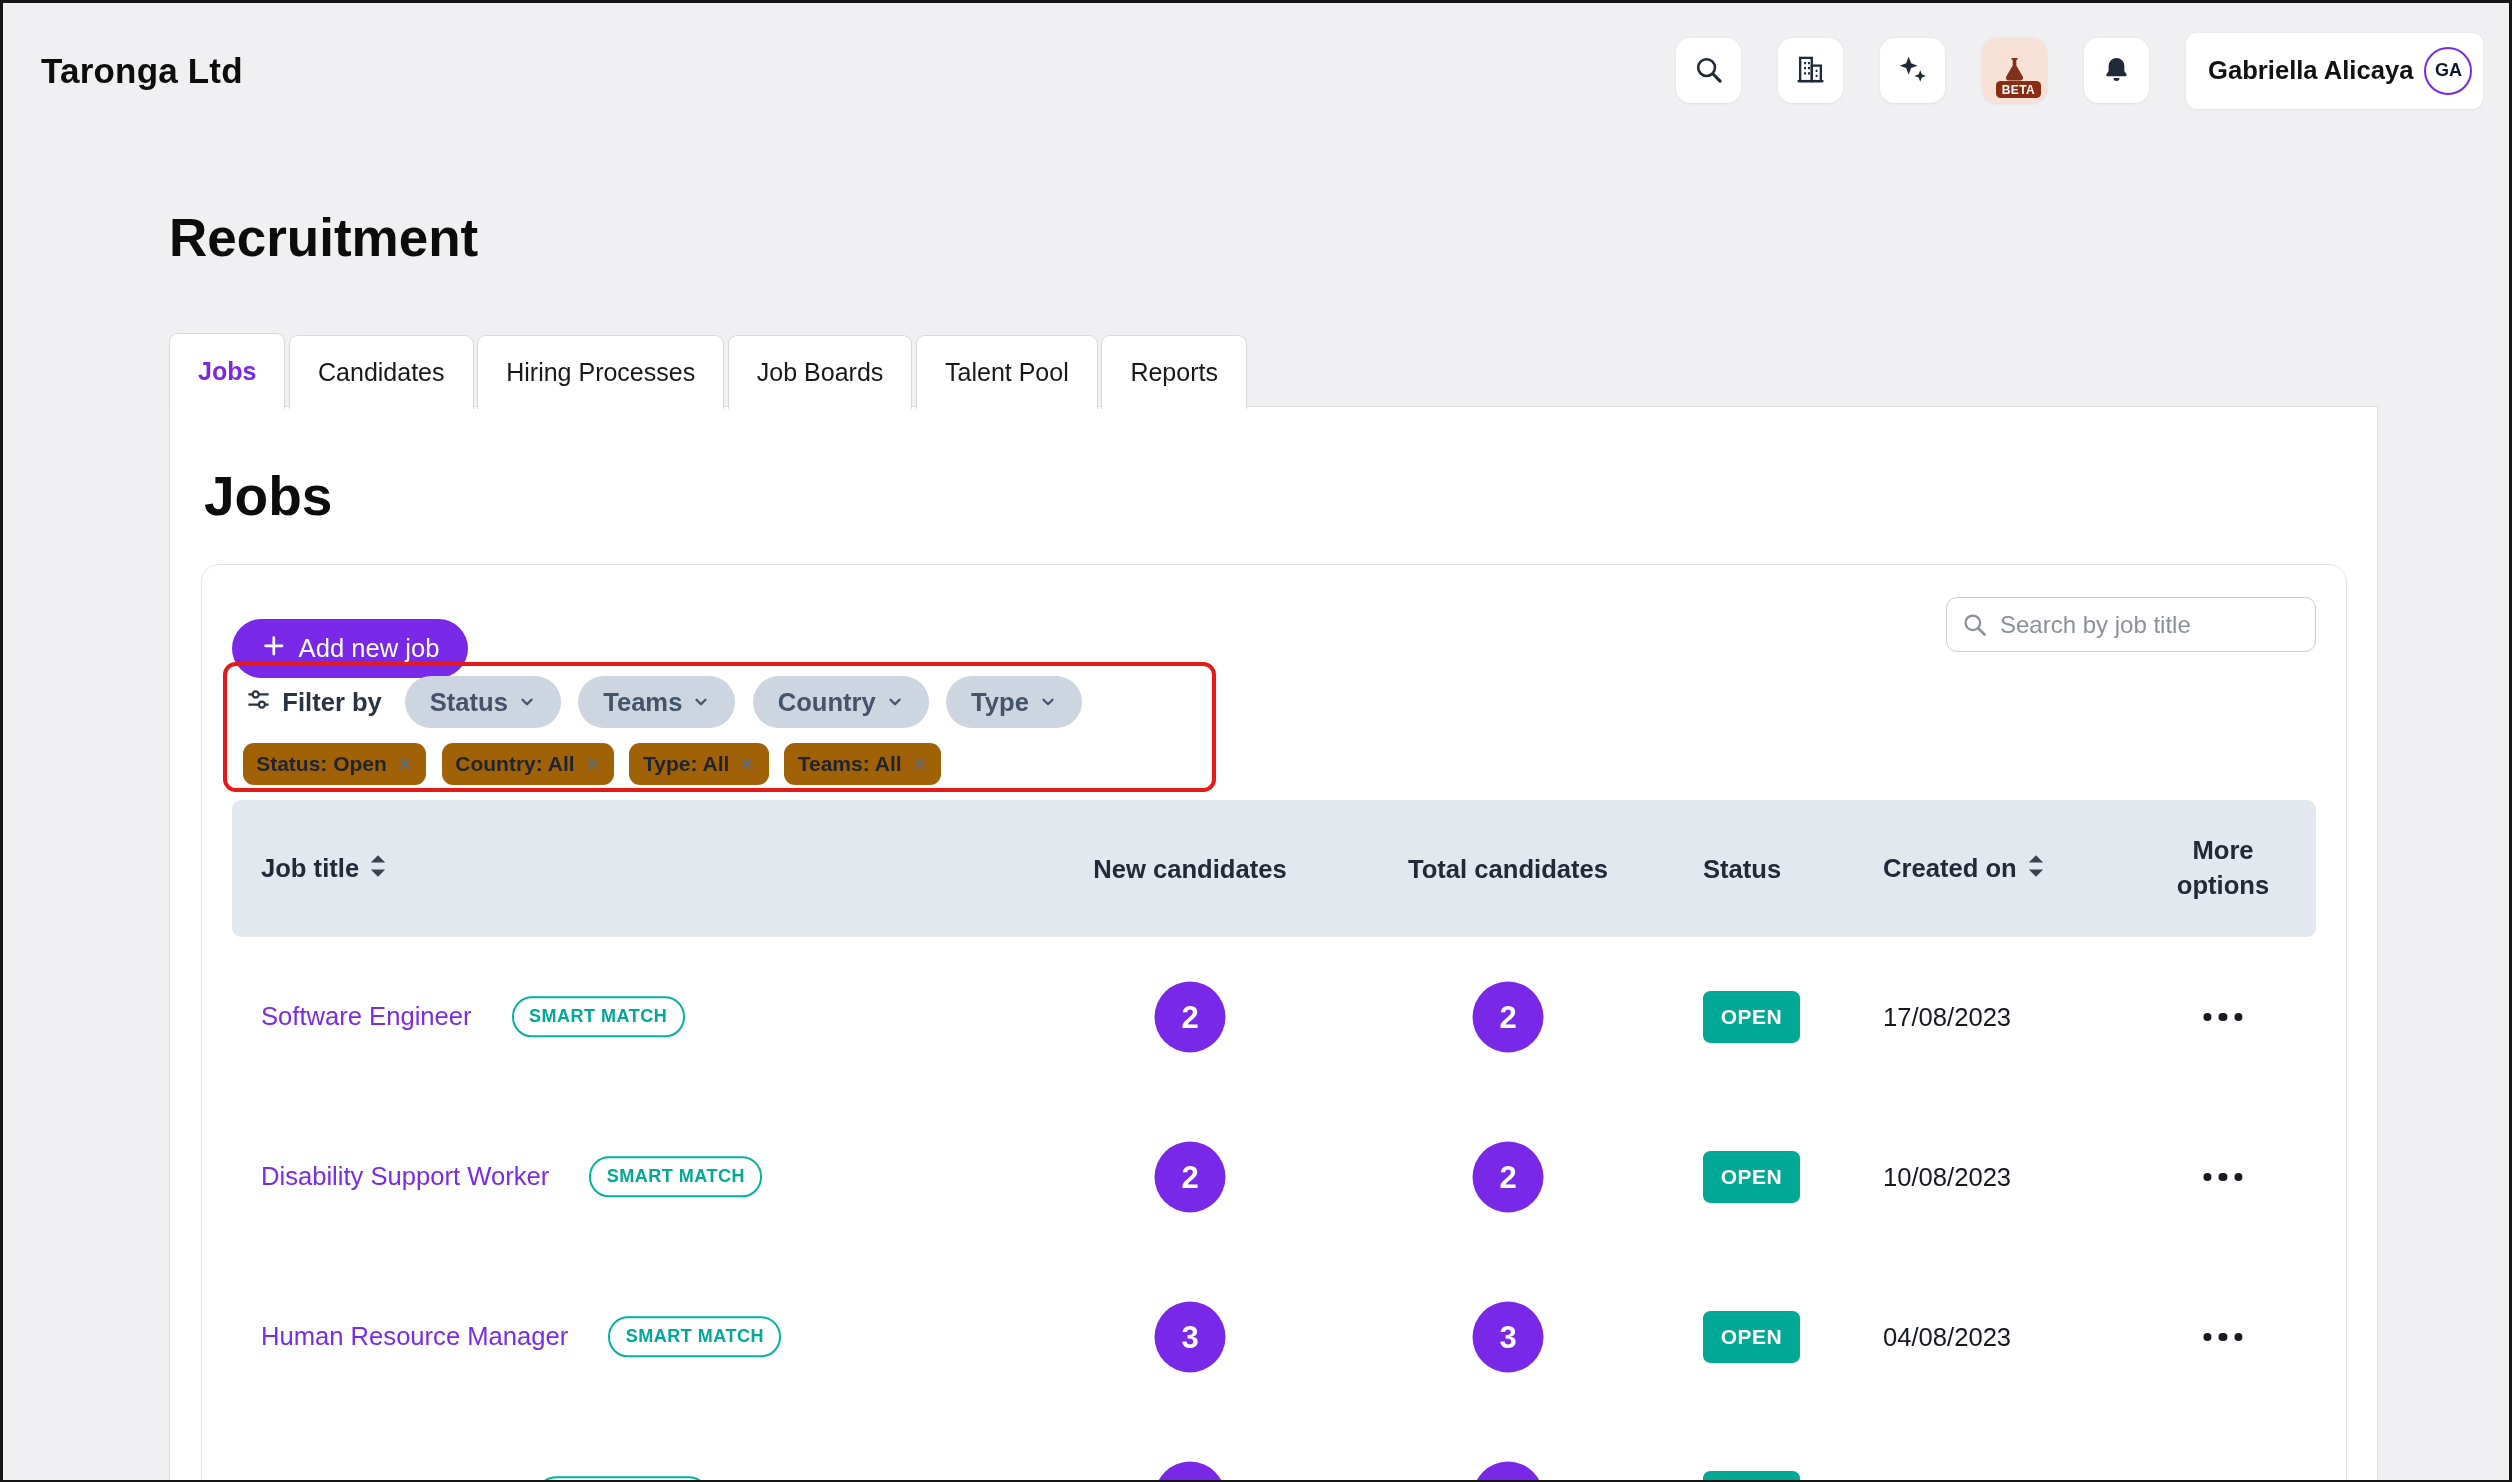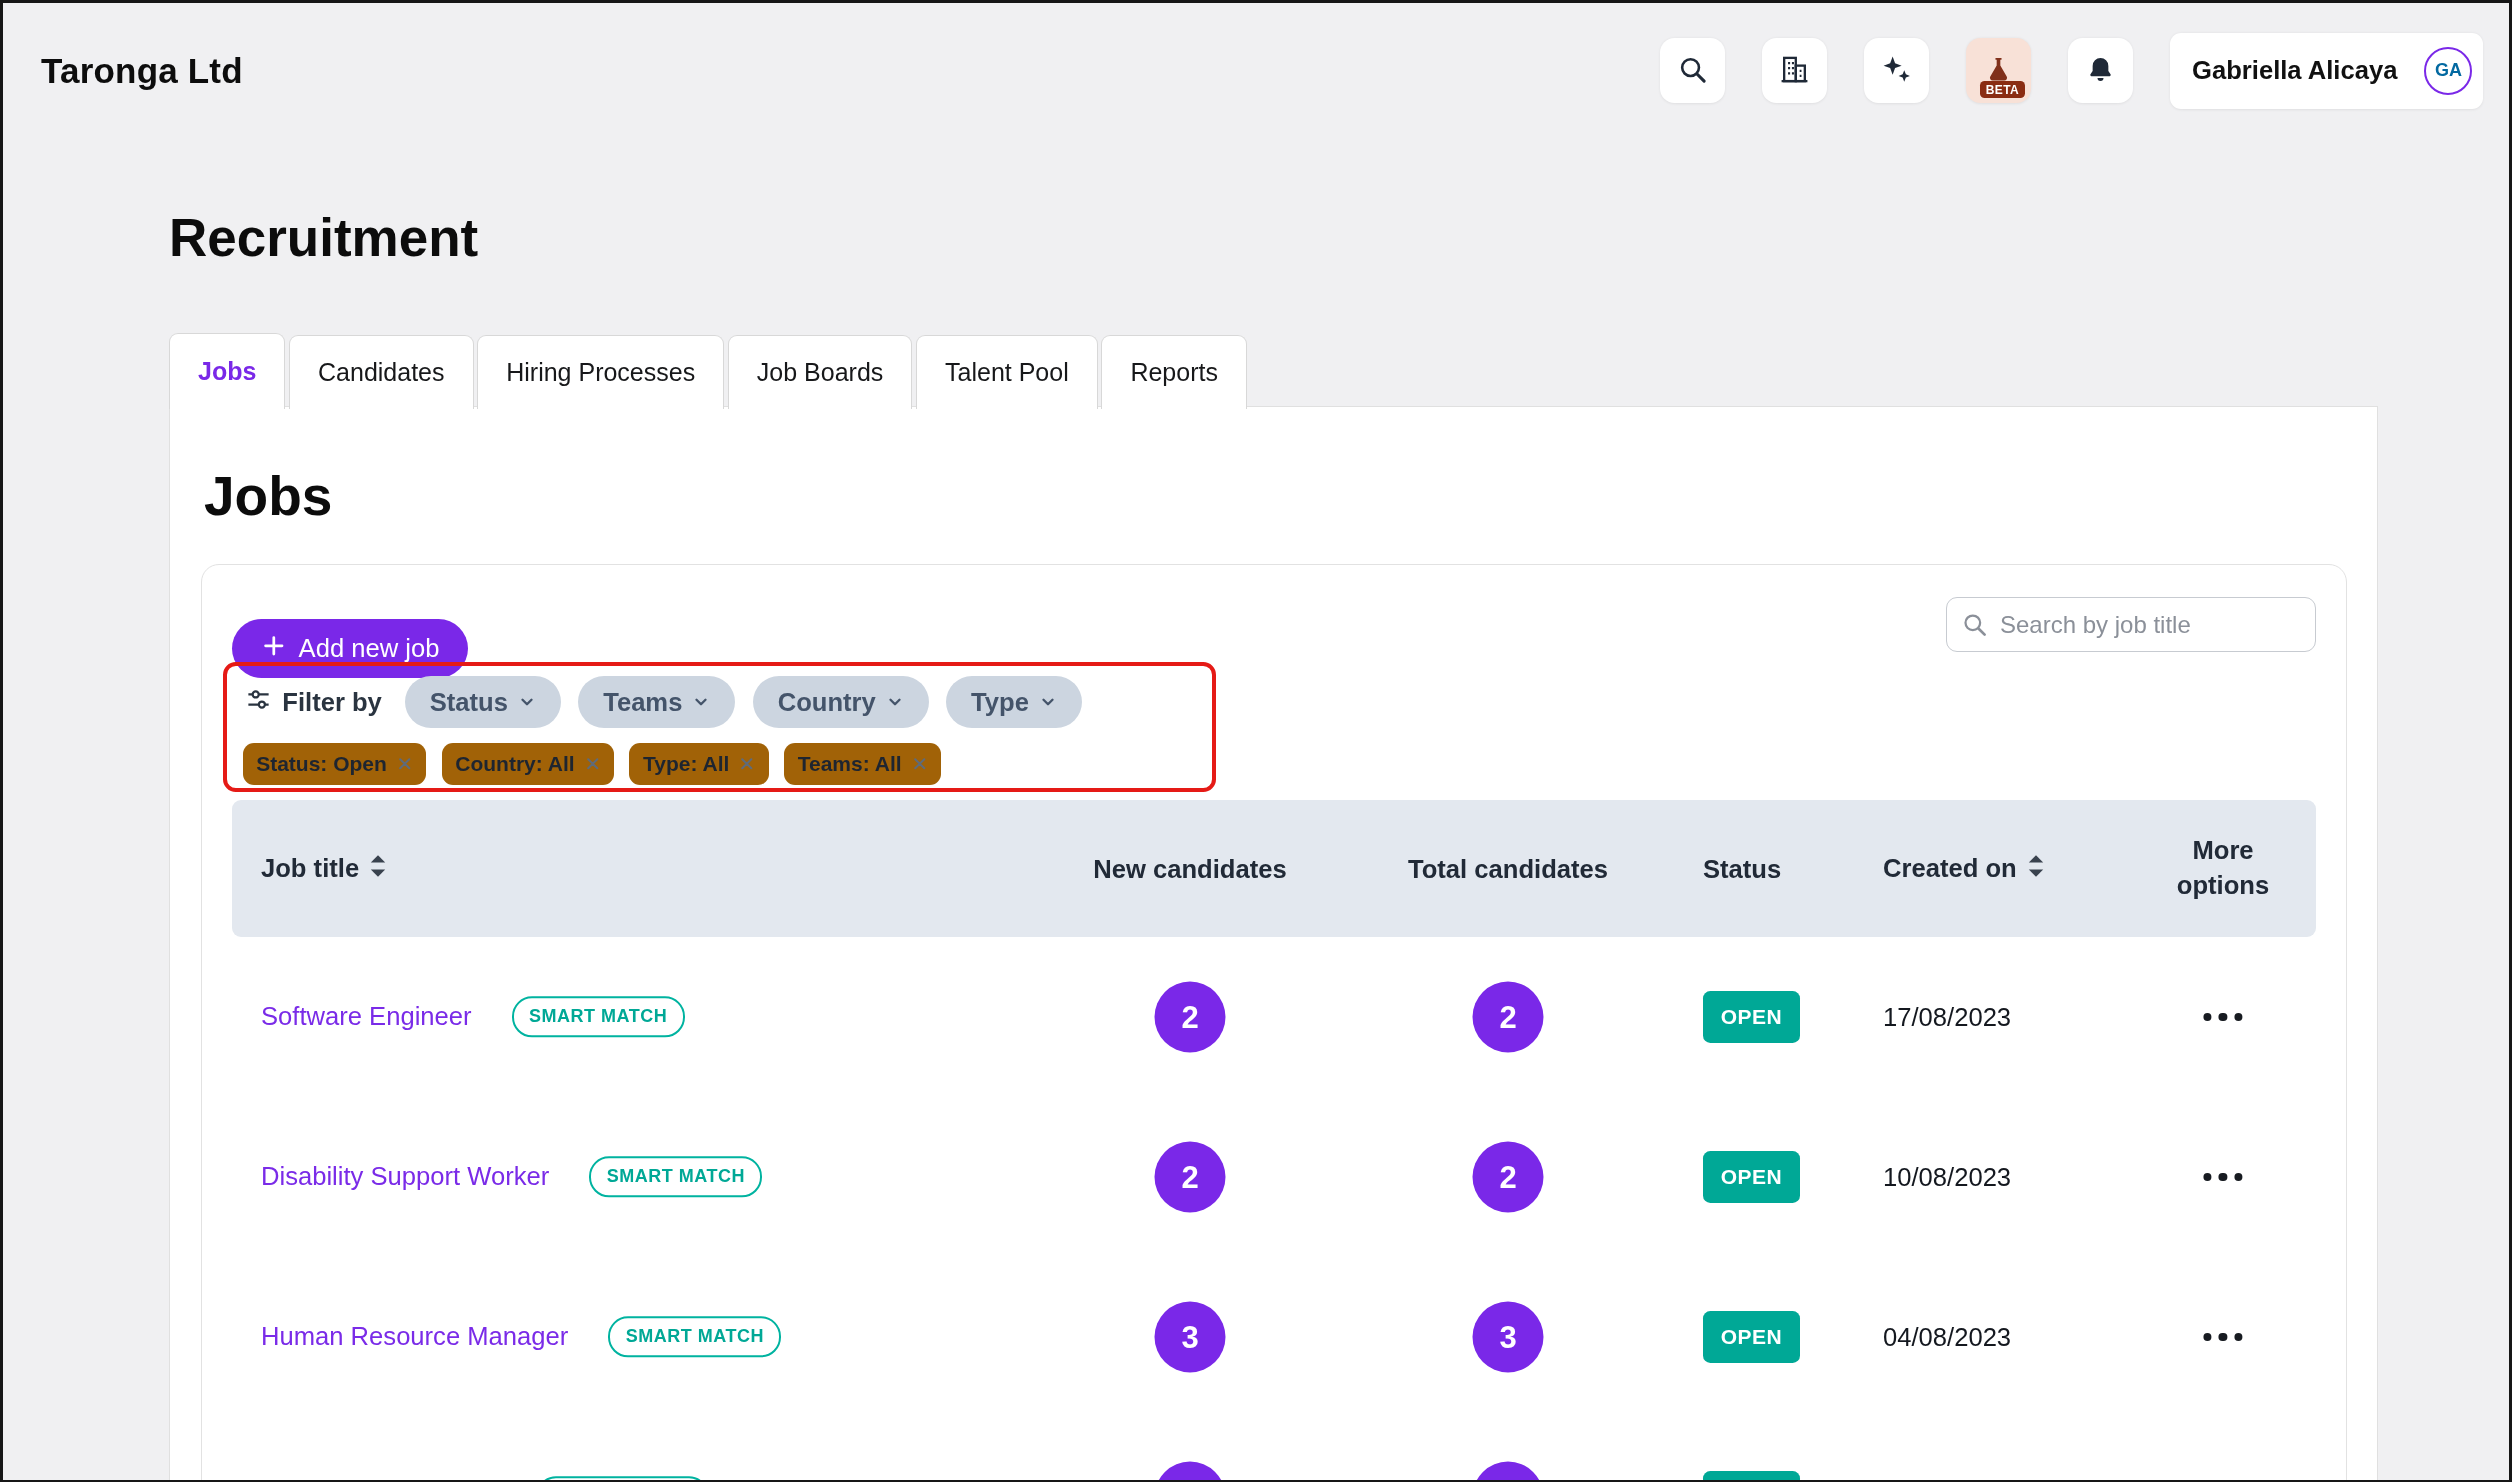--- a/index.html
+++ b/index.html
@@ -14,23 +14,23 @@
            padding:0 25.6px 0 38px; }
   .company{ font-size:35px; font-weight:bold; color:#0d0d0d; letter-spacing:0.2px; }
   .top-right{ display:flex; align-items:center; gap:37px; }
   .icon-btn{ width:65px; height:65px; border-radius:14.6px; background:#ffffff;
              display:flex; align-items:center; justify-content:center;
              box-shadow:0 0.9px 2.7px rgba(0,0,0,.07); border:none; cursor:pointer; position:relative; }
   .icon-btn.beta{ background:#f8e1d7; }
   .beta-tag{ position:absolute; bottom:4.6px; right:6.4px; background:#8a2c12; color:#fff;
              font-size:12px; font-weight:bold; padding:1.8px 5.5px; border-radius:4.6px; letter-spacing:0.4px;}
   .user-pill{ height:76px; background:#fff; border-radius:11px; display:flex; align-items:center;
-              gap:27px; padding:0 11px 0 22px; box-shadow:0 0.9px 2.7px rgba(0,0,0,.07); cursor:pointer;}
+              gap:11px; padding:0 11px 0 22px; box-shadow:0 0.9px 2.7px rgba(0,0,0,.07); cursor:pointer;}
   .user-name{ font-size:25.6px; font-weight:bold; color:#111; }
-  .avatar{ width:48px; height:48px; border-radius:50%; border:2.7px solid #7a28e8; color:#0369a1;
+  .avatar{ width:48px; height:48px; border-radius:50%; border:2.7px solid #7a28e8; color:#0f172a;
            display:flex; align-items:center; justify-content:center; font-size:18px; font-weight:bold; background:#fff;text-align:right;}
 
   
   .page-title{ position:absolute; left:166px; top:204px; font-size:53px; font-weight:800; color:#0c0c0c; }
 
   .tabs{ position:absolute; left:166px; top:330px; display:flex; gap:3.7px; z-index:3; align-items:flex-end; }
   .tab{ height:74px; background:#fff; border:0.9px solid #d8d8d8; border-bottom:none;
         border-radius:9px 9px 0 0; display:flex; align-items:center; padding:0 28px;
         font-size:25px; color:#17181a; cursor:pointer; }
   .tab.active{ height:76px; color:#7a28e8; font-weight:bold; z-index:4; position:relative; }

